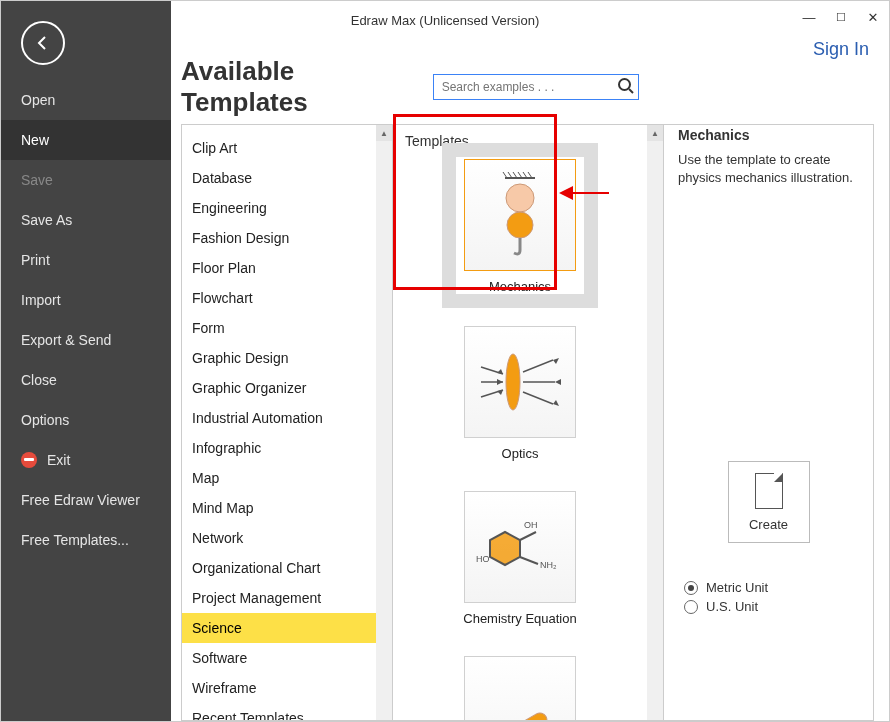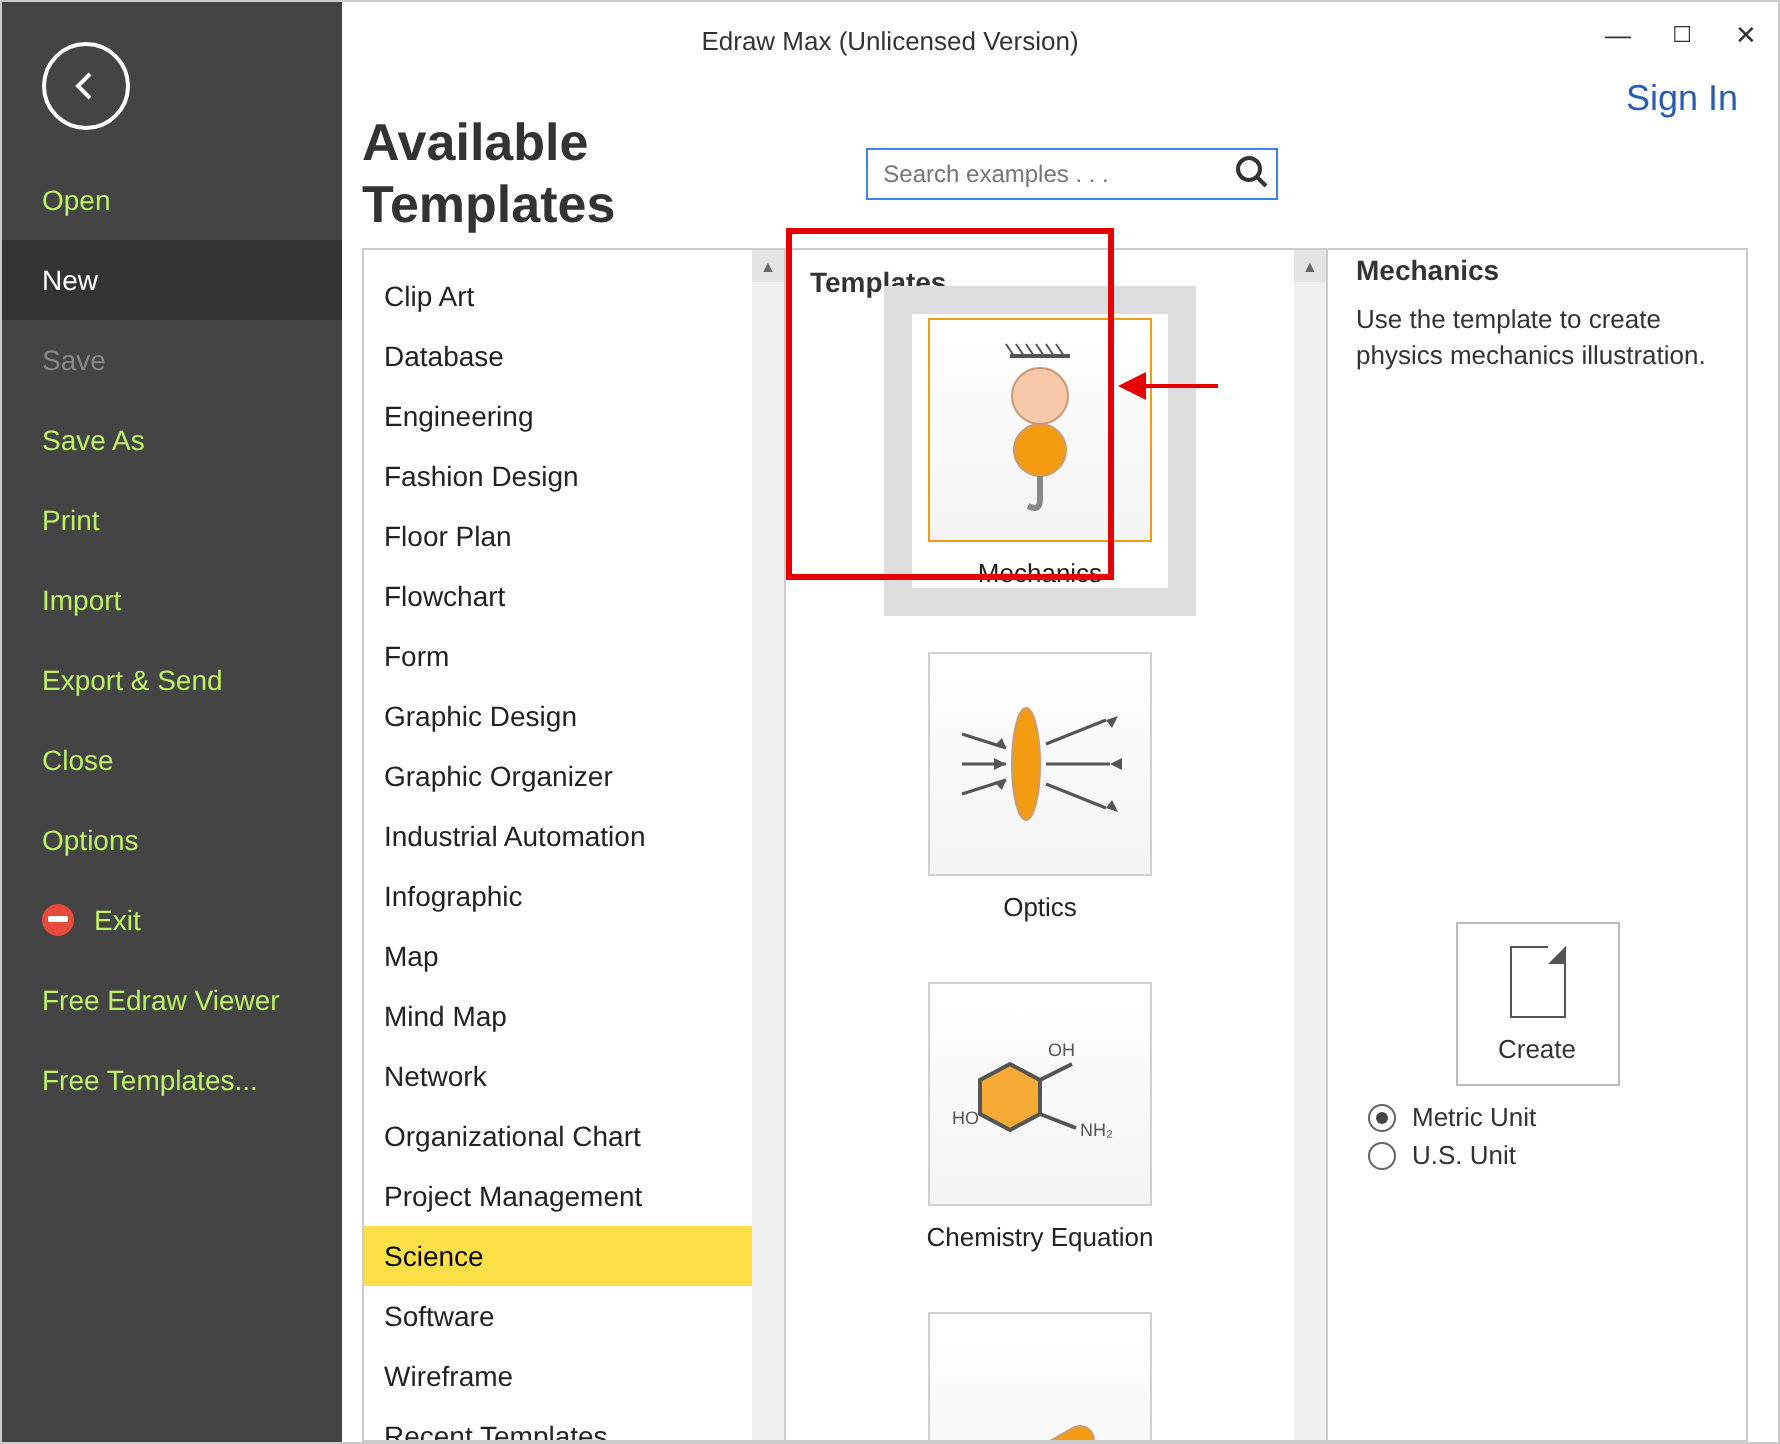--- a/index.html
+++ b/index.html
@@ -2,21 +2,21 @@
 <html><head>
 <meta charset="utf-8">
 <style>
 html,body{margin:0;padding:0;font-family:"Segoe UI",Arial,sans-serif;font-size:13px;color:#333;background:#fff;overflow:hidden}
 #app{width:890px;height:722px;position:relative;display:flex;border:1px solid #ccc;box-sizing:border-box}
 
 
 #sidebar{width:170px;background:#444;color:#fff;flex-shrink:0;display:flex;flex-direction:column}
 #back-btn{width:40px;height:40px;border:2px solid #fff;border-radius:50%;margin:20px 0 15px 20px;display:flex;align-items:center;justify-content:center;cursor:pointer}
 #back-btn svg{stroke:#fff}
-.side-item{padding:12px 20px;cursor:pointer;font-size:14px;color:#bef264}
+.side-item{padding:12px 20px;cursor:pointer;font-size:14px;color:#e5e5e5}
 .side-item.active{background:#333;color:#fff}
 .side-item.disabled{color:#888}
 .side-item.exit{display:flex;align-items:flex-start}
 .side-item.exit .no-entry{width:16px;height:16px;border-radius:50%;background:#e64b3c;margin-right:10px;position:relative;flex-shrink:0}
 .side-item.exit .no-entry:after{content:"";position:absolute;left:3px;right:3px;top:6px;height:3px;background:#fff;border-radius:1px}
 #title{position:absolute;left:50%;transform:translateX(-50%);top:12px;font-size:13px;color:#333}
 #win-controls{position:absolute;right:6px;top:6px;display:flex;gap:12px}
 #win-controls span{width:20px;height:20px;display:flex;align-items:center;justify-content:center;cursor:pointer;font-family:Arial}
 #signin{position:absolute;right:20px;top:38px;color:#2a5db0;cursor:pointer;font-size:18px}
 
@@ -33,38 +33,38 @@
 
 #cat-col{width:210px;border:1px solid #ccc;position:relative;overflow:hidden}
 #cat-scroll{position:absolute;right:0;top:0;width:16px;height:100%;background:#f0f0f0}
 .scroll-btn{height:16px;background:#e4e4e4;display:flex;align-items:center;justify-content:center;font-size:8px;color:#666}
 #cat-list{padding:8px 0;margin-right:16px}
 .cat-item{padding:7px 10px;cursor:pointer;font-size:14px;color:#222}
 .cat-item.selected{background:#fde047;color:#000}
 
 
 #temp-col{flex:0 0 270px;width:270px;border:1px solid #ccc;border-left:none;position:relative;overflow:hidden}
-#temp-header{padding:8px 12px 6px;font-weight:bold;font-size:14px}
+#temp-header{padding:8px 12px 6px;font-weight:normal;font-size:14px}
 #temp-scroll{position:absolute;right:0;top:0;width:16px;height:100%;background:#f0f0f0}
 #temp-list{padding:0 10px 10px;margin-right:16px}
 .temp-item{margin:0 auto 30px;text-align:center;cursor:pointer}
 .temp-thumb{width:110px;height:110px;margin:0 auto 8px;border:1px solid #d0d0d0;background:linear-gradient(#fff,#f4f4f4);display:flex;align-items:center;justify-content:center;position:relative}
 .temp-item.selected .temp-thumb{border:1px solid #f39c12}
 .temp-item.selected{outline:14px solid #ddd;outline-offset:-2px;width:132px;padding:4px 0 2px}
 .temp-label{font-size:13px;color:#222;margin-top:6px}
 
 
 #red-box{position:absolute;border:3px solid #e60000;pointer-events:none}
 #red-arrow{position:absolute;pointer-events:none}
 
 
 #info-col{width:210px;padding:0 14px;box-sizing:border-box;border:1px solid #ccc;border-left:none;display:flex;flex-direction:column}
 #info-title{font-weight:bold;margin:2px 0 8px;font-size:14px}
 #info-desc{font-size:13px;line-height:1.4;flex:0 0 auto;height:300px}
-#create-btn{width:80px;height:80px;border:1px solid #bbb;margin:10px auto 4px;display:flex;flex-direction:column;align-items:center;justify-content:center;cursor:pointer;background:#fff}
+#create-btn{width:80px;height:80px;border:1px solid #bbb;margin:10px auto 33px;display:flex;flex-direction:column;align-items:center;justify-content:center;cursor:pointer;background:#fff}
 #create-icon{width:26px;height:34px;border:1px solid #555;position:relative;margin-bottom:8px}
 #create-icon:before{content:"";position:absolute;right:-1px;top:-1px;width:0;height:0;border-left:9px solid #fff;border-bottom:9px solid transparent}
 #create-icon:after{content:"";position:absolute;right:-1px;top:-1px;width:0;height:0;border-left:9px solid transparent;border-top:9px solid #555;transform:scaleY(-1)}
 .unit-row{display:flex;align-items:flex-end;margin:4px 6px;font-size:13px;cursor:pointer}
 .radio{width:12px;height:12px;border:1px solid #666;border-radius:50%;margin-right:8px;display:inline-flex;align-items:center;justify-content:center}
 .radio.checked:after{content:"";width:6px;height:6px;background:#444;border-radius:50%}
 </style>
 </head>
 <body>
 

